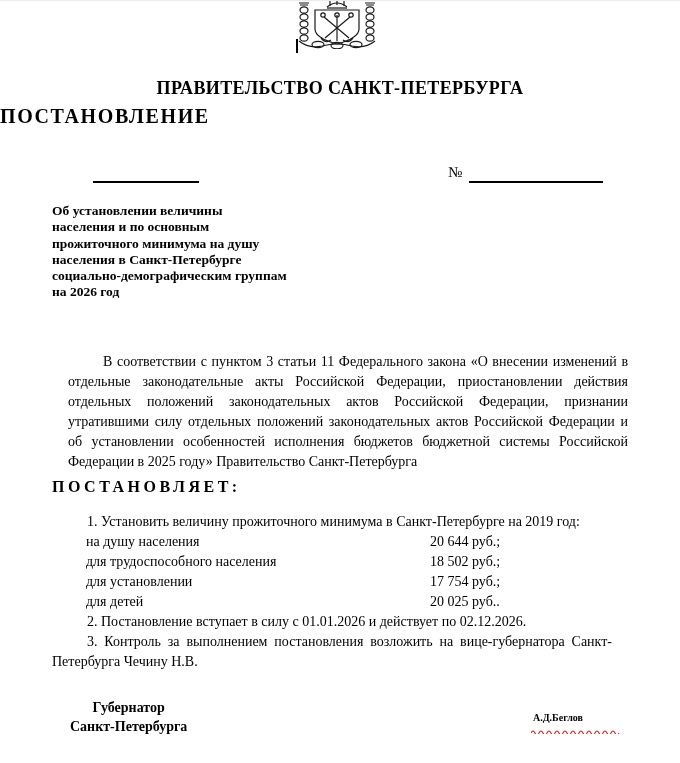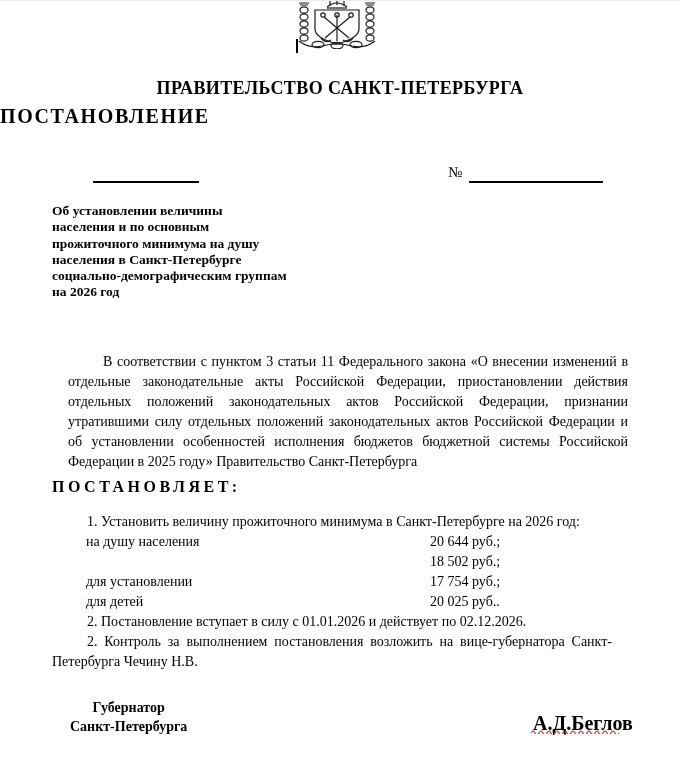--- a/index.html
+++ b/index.html
@@ -57,21 +57,21 @@
   .rate-value{position:absolute;left:378px;top:0;}
 
   
   .sig-block{
     left:70px;top:697px;
     font-weight:bold;font-size:14px;line-height:19px;
     text-align:center;display:inline-block;
   }
   .sig-name{
     left:533px;top:711px;
-    font-weight:bold;font-size:20px;
+    font-weight:bold;font-size:10px;
   }
   .squiggle{left:531px;top:728px;}
 
   .caret{left:296px;top:38px;width:2px;height:14px;background:#000;}
   .emblem{left:287px;top:0;}
 </style>
 </head>
 <body>
 
 <div class="page">
@@ -132,40 +132,41 @@
     <div>населения в Санкт-Петербурге</div>
     <div>социально-демографическим группам</div>
     <div>на 2026 год</div>
   </div>
 
   <p class="abs intro">В соответствии с пунктом 3 статьи 11 Федерального закона «О внесении изменений в отдельные законодательные акты Российской Федерации, приостановлении действия отдельных положений законодательных актов Российской Федерации, признании утратившими силу отдельных положений законодательных актов Российской Федерации и об установлении особенностей исполнения бюджетов бюджетной системы Российской Федерации в 2025 году» Правительство Санкт-Петербурга</p>
 
   <div class="abs resolves">ПОСТАНОВЛЯЕТ:</div>
 
   <div class="abs list">
-    <p>1. Установить величину прожиточного минимума в Санкт-Петербурге на 2026 год:</p>
+    <p>1. Установить величину прожиточного минимума в Санкт-Петербурге на 2019 год:</p>
 
     <div class="rate-row">
       <span class="rate-label">на душу населения</span>
       <span class="rate-value">20 644 руб.;</span>
     </div>
     <div class="rate-row">
+      <span class="rate-label">для трудоспособного населения</span>
       <span class="rate-value">18 502 руб.;</span>
     </div>
     <div class="rate-row">
       <span class="rate-label">для установлении</span>
       <span class="rate-value">17 754 руб.;</span>
     </div>
     <div class="rate-row">
       <span class="rate-label">для детей</span>
       <span class="rate-value">20 025 руб..</span>
     </div>
 
     <p>2.  Постановление вступает в силу с 01.01.2026 и действует по 02.12.2026.</p>
-    <p class="justify">2. Контроль за выполнением постановления возложить на вице-губернатора Санкт-Петербурга Чечину Н.В.</p>
+    <p class="justify">3. Контроль за выполнением постановления возложить на вице-губернатора Санкт-Петербурга Чечину Н.В.</p>
   </div>
 
   <div class="abs sig-block">
     <div>Губернатор</div>
     <div>Санкт-Петербурга</div>
   </div>
 
   <div class="abs sig-name">А.Д.Беглов</div>
 
   <svg class="abs squiggle" width="90" height="5" viewBox="0 0 90 5">

